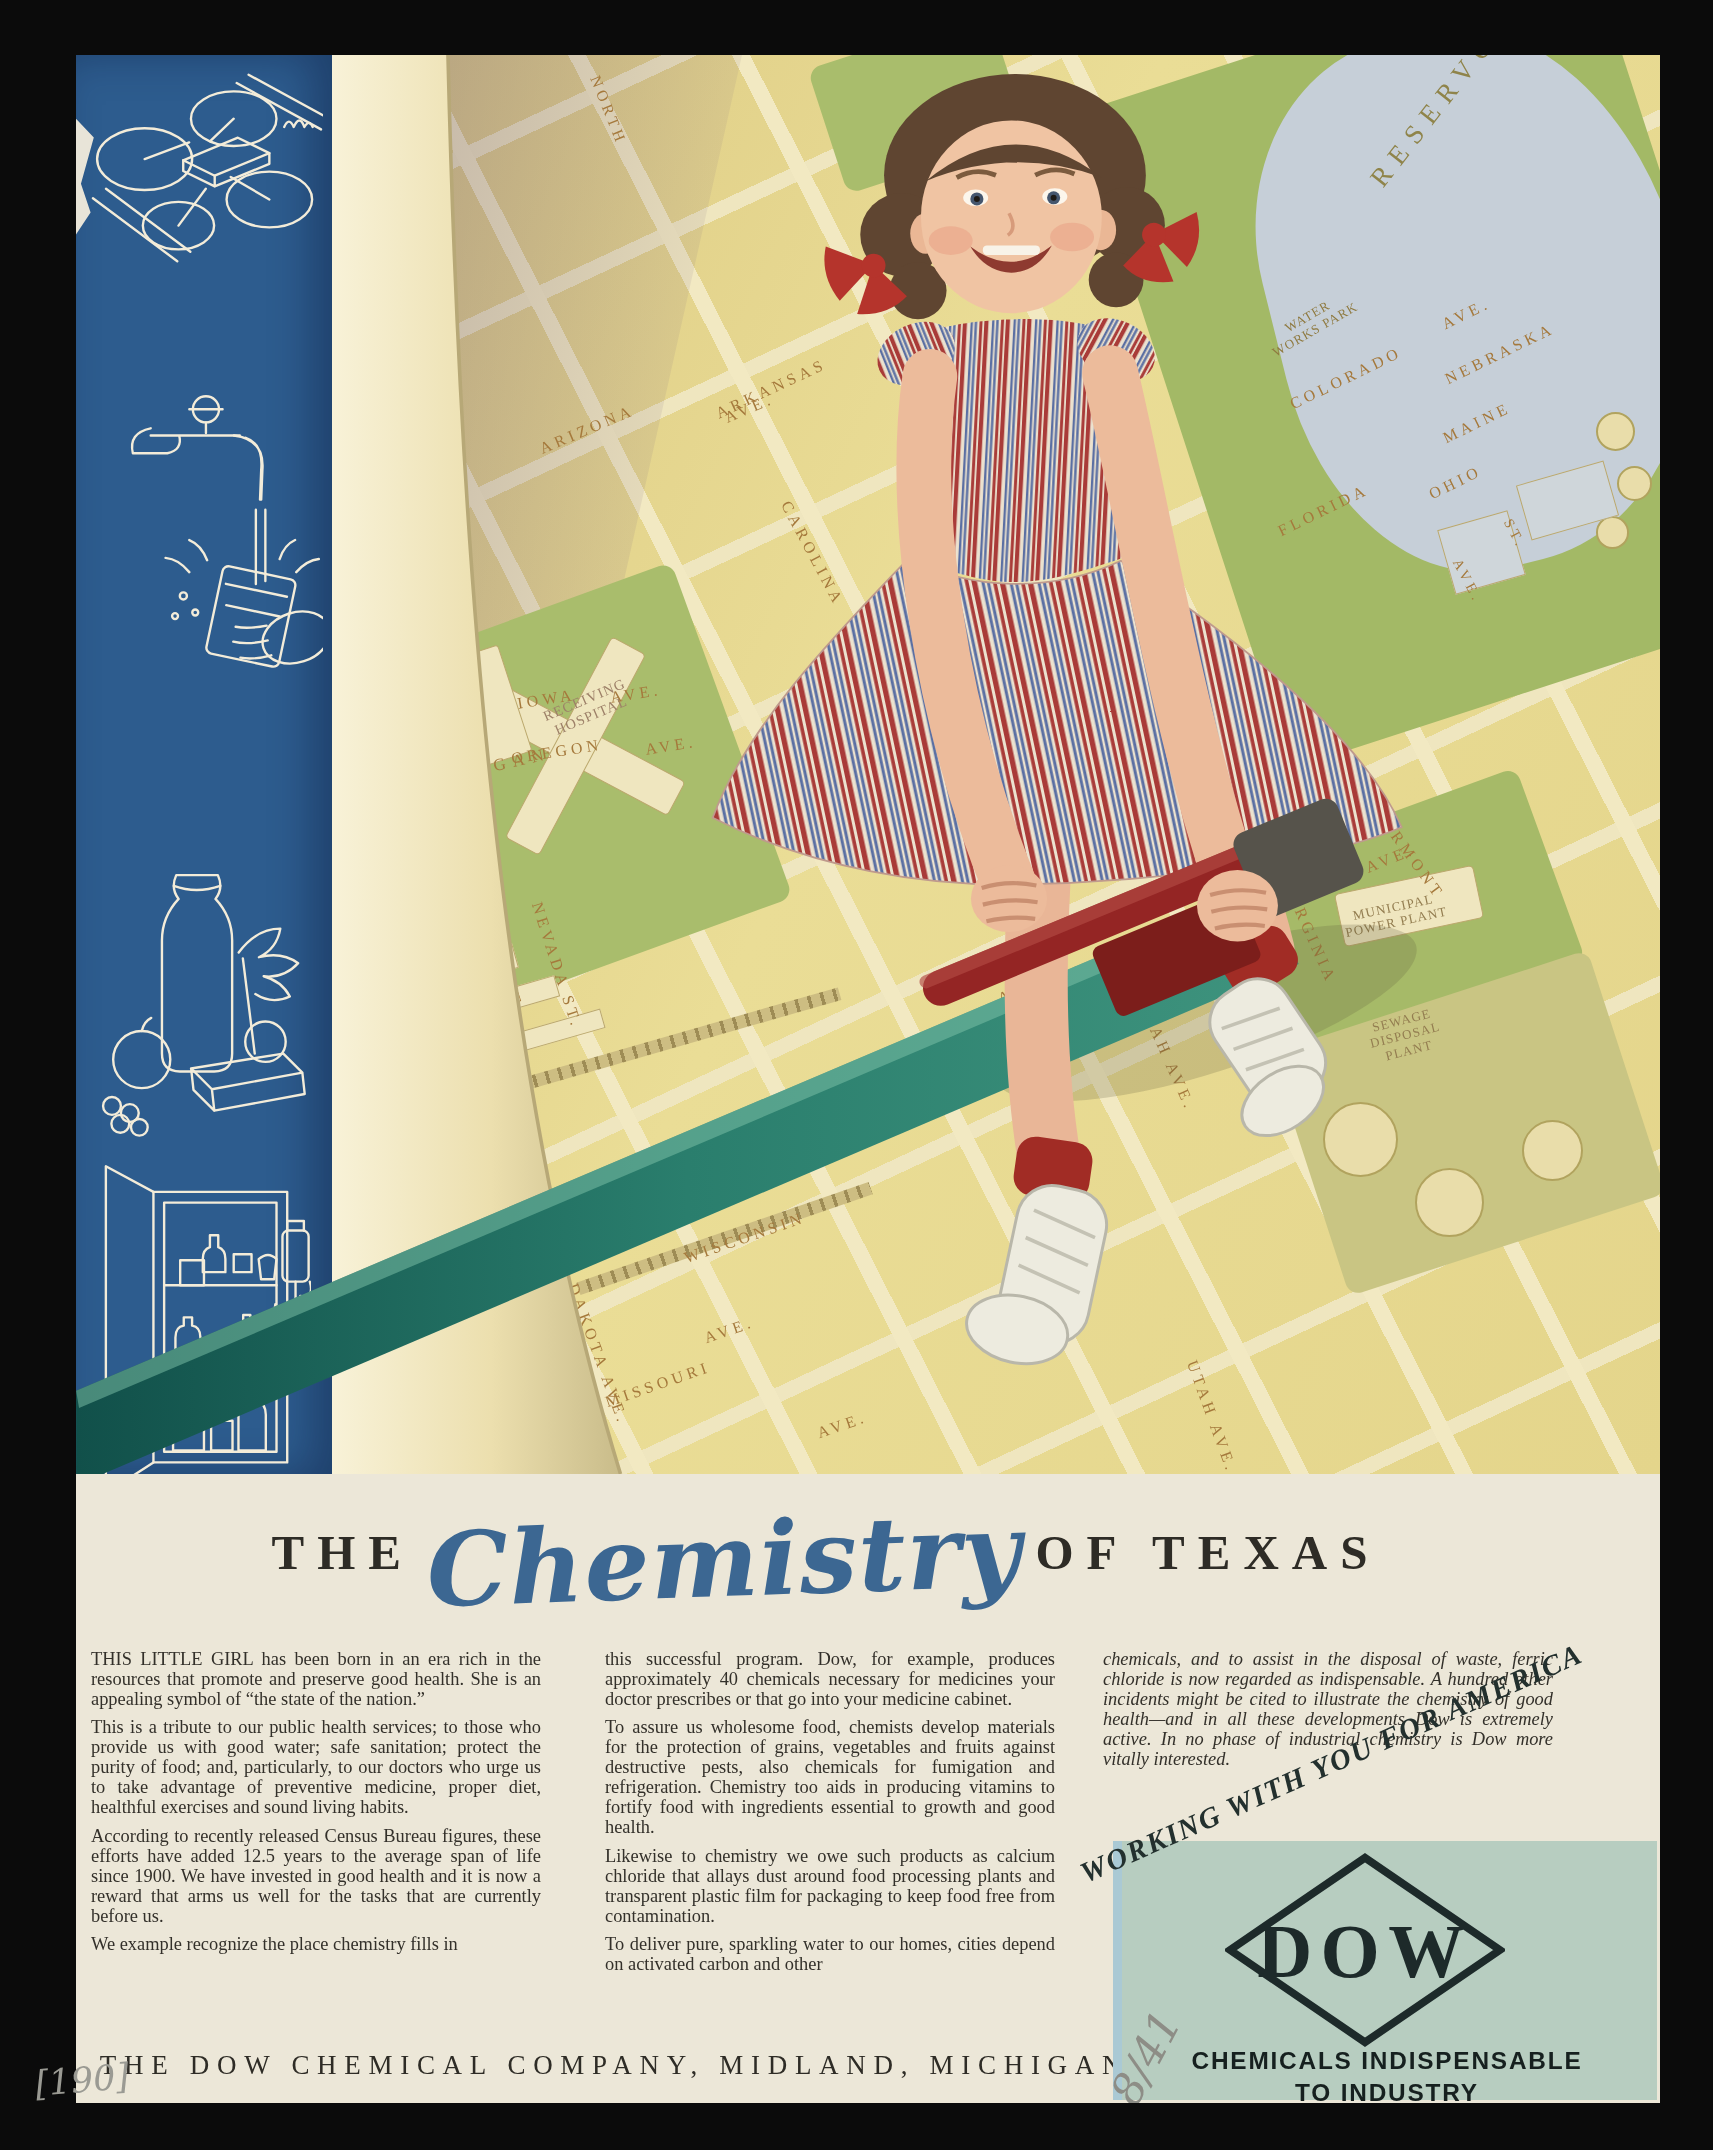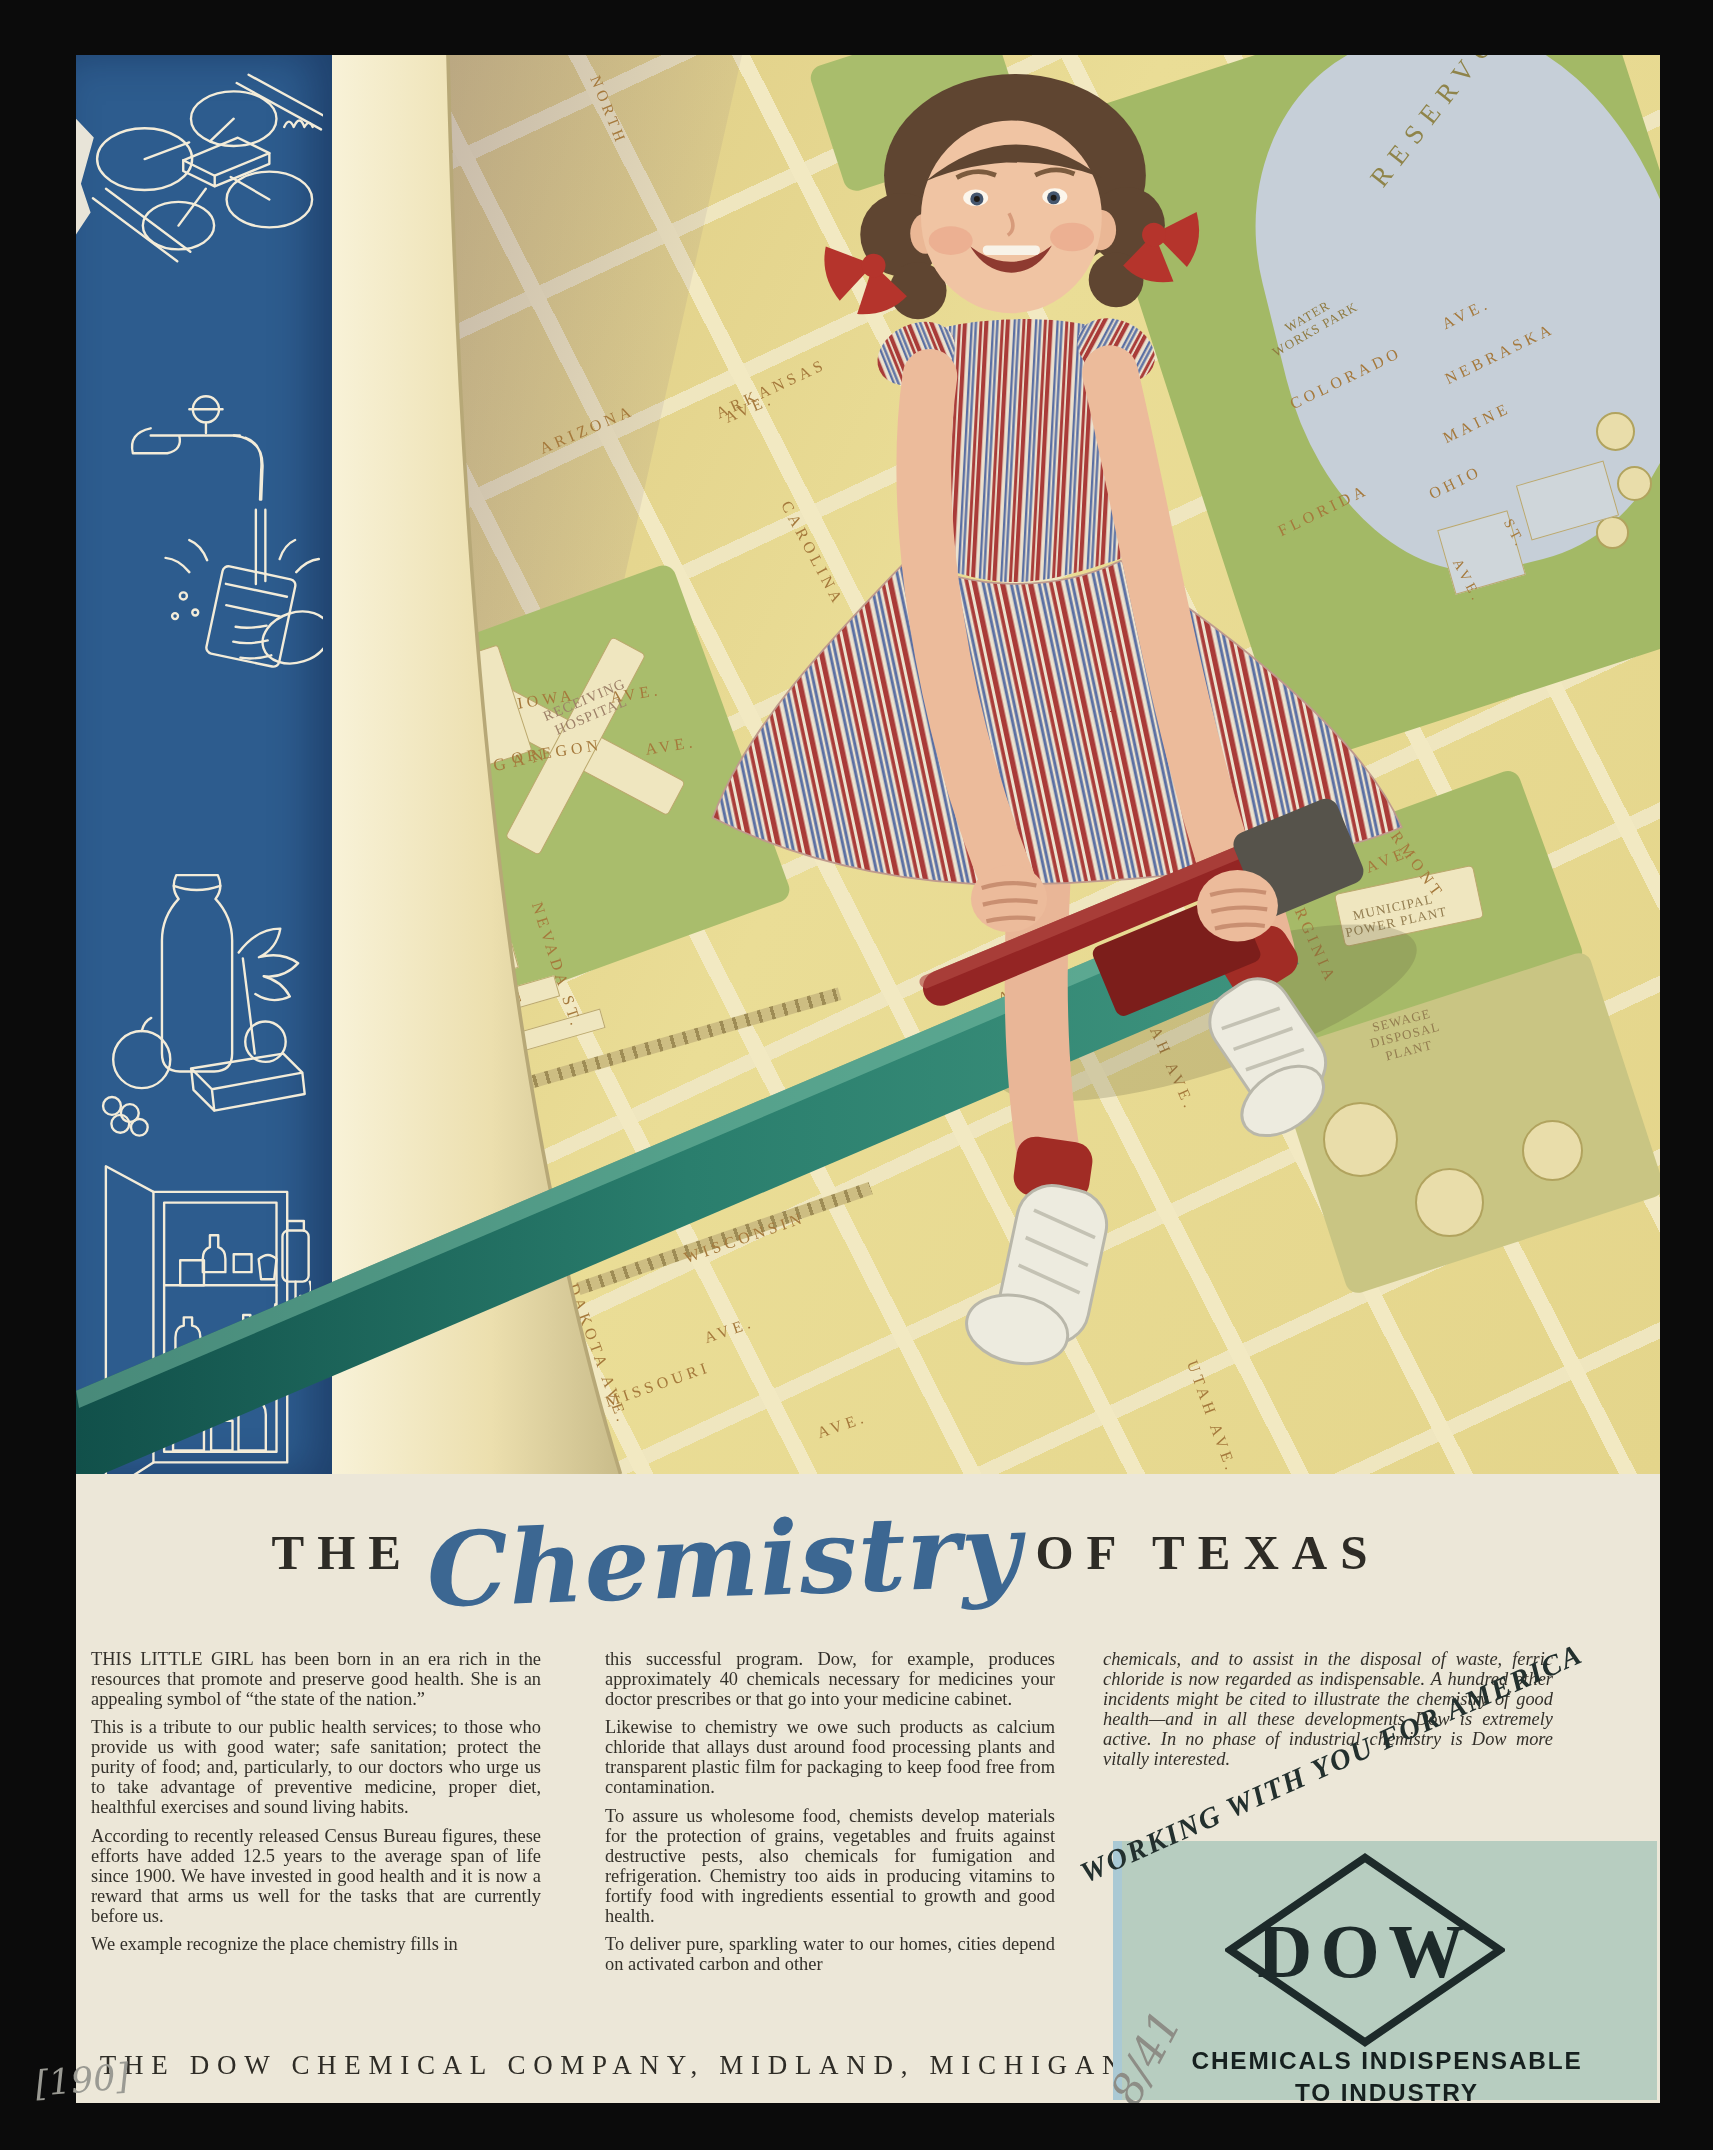--- a/index.html
+++ b/index.html
@@ -316,22 +316,22 @@
     </div>
 
     <div class="col" style="left:15px;">
       <p>THIS LITTLE GIRL has been born in an era rich in the resources that promote and preserve good health. She is an appealing symbol of “the state of the nation.”</p>
       <p>This is a tribute to our public health services; to those who provide us with good water; safe sanitation; protect the purity of food; and, particularly, to our doctors who urge us to take advantage of preventive medicine, proper diet, healthful exercises and sound living habits.</p>
       <p>According to recently released Census Bureau figures, these efforts have added 12.5 years to the average span of life since 1900. We have invested in good health and it is now a reward that arms us well for the tasks that are currently before us.</p>
       <p>We example recognize the place chemistry fills in</p>
     </div>
     <div class="col" style="left:529px;">
       <p>this successful program. Dow, for example, produces approximately 40 chemicals necessary for medicines your doctor prescribes or that go into your medicine cabinet.</p>
+      <p>To assure us wholesome food, chemists develop materials for the protection of grains, vegetables and fruits against destructive pests, also chemicals for fumigation and refrigeration. Chemistry too aids in producing vitamins to fortify food with ingredients essential to growth and good health.</p>
       <p>Likewise to chemistry we owe such products as calcium chloride that allays dust around food processing plants and transparent plastic film for packaging to keep food free from contamination.</p>
-      <p>To assure us wholesome food, chemists develop materials for the protection of grains, vegetables and fruits against destructive pests, also chemicals for fumigation and refrigeration. Chemistry too aids in producing vitamins to fortify food with ingredients essential to growth and good health.</p>
       <p>To deliver pure, sparkling water to our homes, cities depend on activated carbon and other</p>
     </div>
     <div class="col" style="left:1027px;font-style:italic;">
       <p>chemicals, and to assist in the disposal of waste, ferric chloride is now regarded as indispensable. A hundred other incidents might be cited to illustrate the chemistry of good health—and in all these developments Dow is extremely active. In no phase of industrial chemistry is Dow more vitally interested.</p>
     </div>
 
     <div id="company">THE DOW CHEMICAL COMPANY, MIDLAND, MICHIGAN</div>
 
     <div id="dowbox">
       <div class="sliver"></div>

